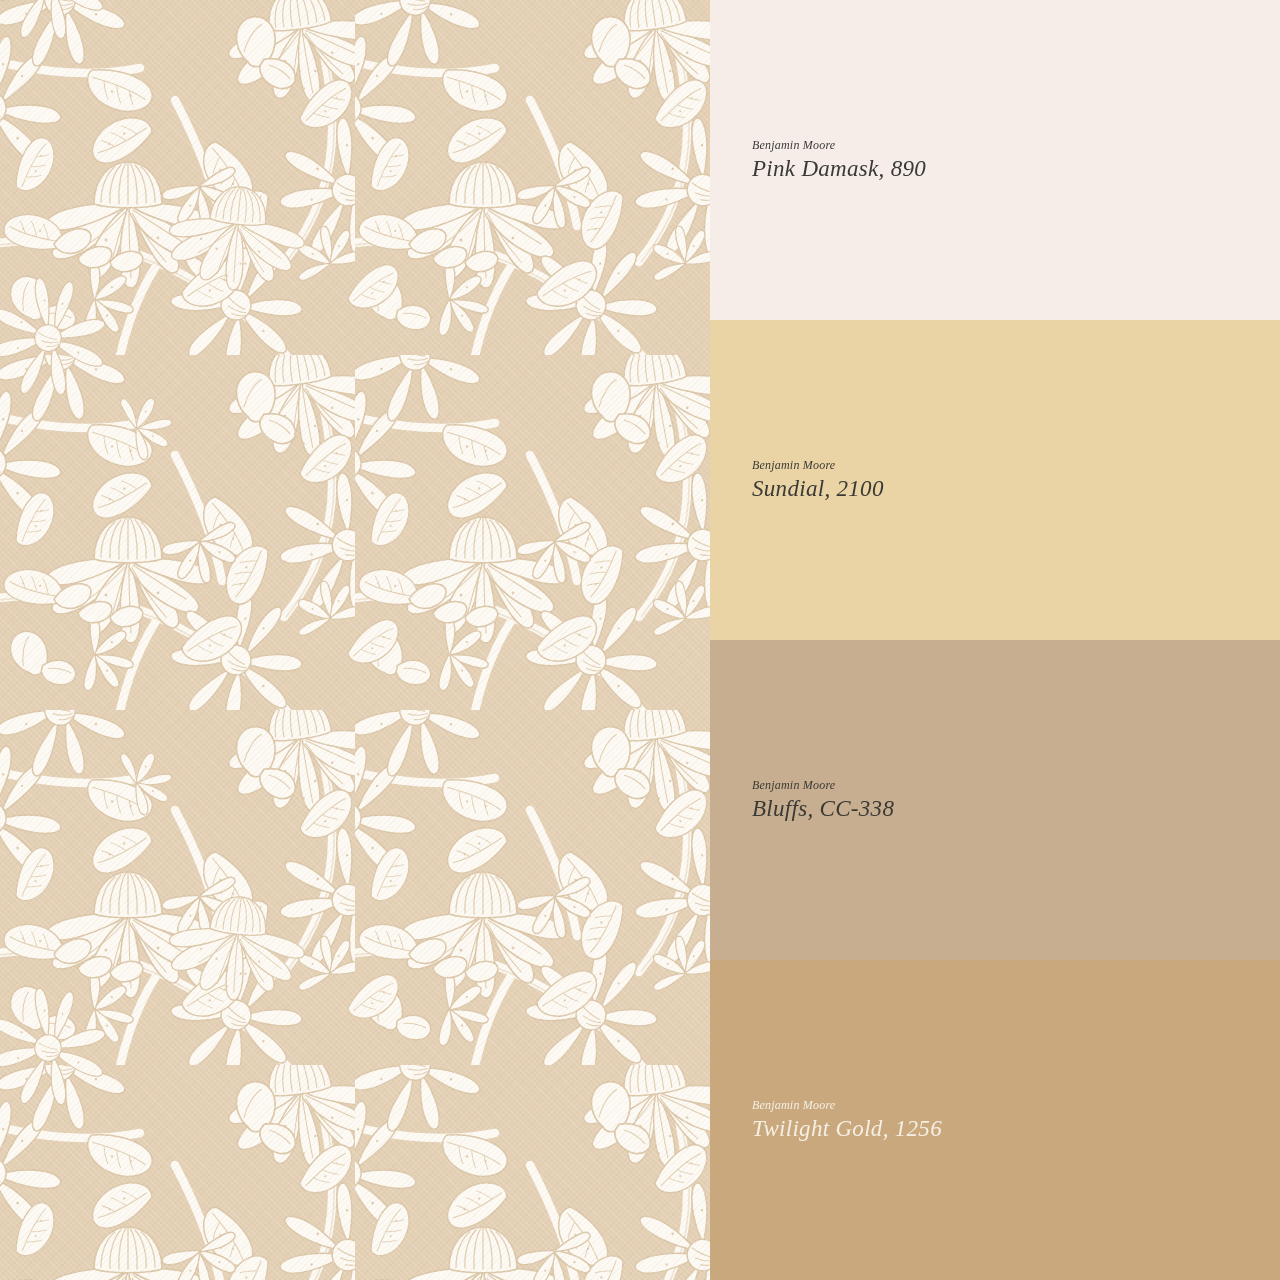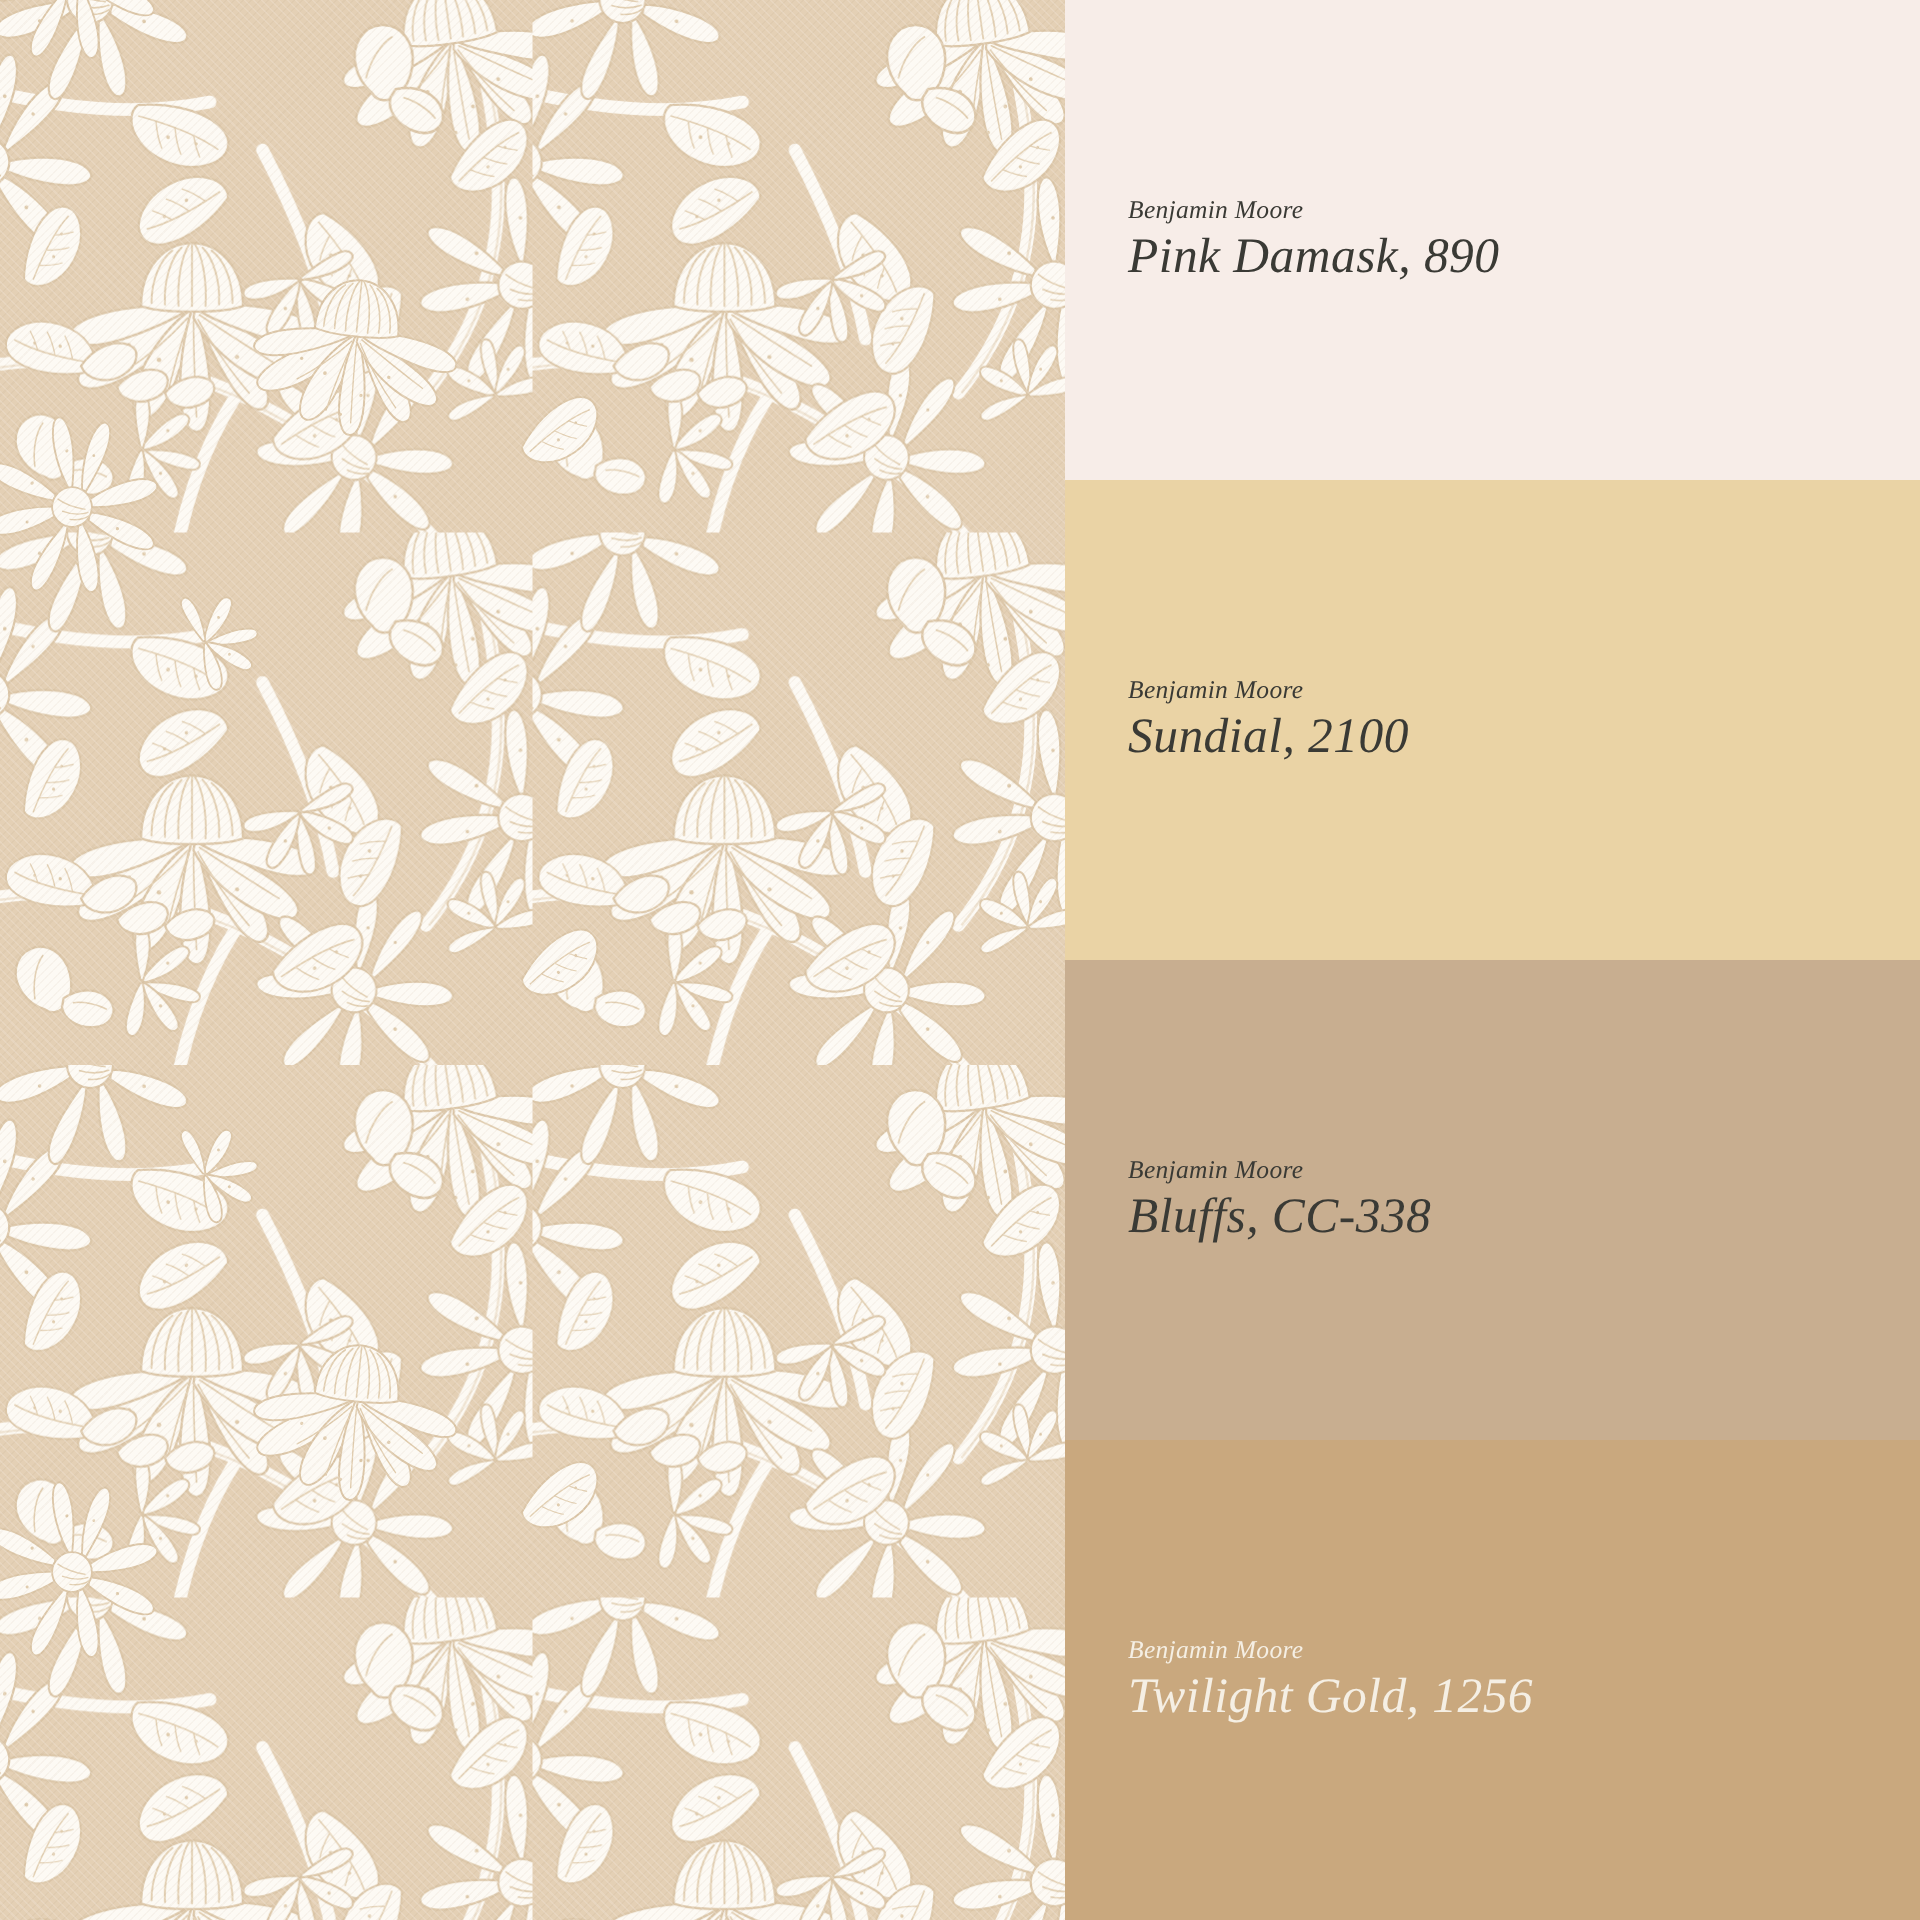--- a/index.html
+++ b/index.html
@@ -59,29 +59,29 @@
     position: relative;
     width: 100%;
     box-sizing: border-box;
     display: flex;
     flex-direction: column;
     justify-content: center;
     padding-left: 42px;
   }
   .swatch-brand {
     font-style: italic;
-    font-size: 17px;
+    font-size: 12px;
     letter-spacing: 0.2px;
     line-height: 1.25;
     margin-bottom: 2px;
     white-space: nowrap;
   }
   .swatch-name {
     font-style: italic;
-    font-size: 33px;
+    font-size: 23px;
     letter-spacing: 0.3px;
     line-height: 1.2;
     white-space: nowrap;
   }
 </style>
 </head>
 <body>
 
 <div id="board" style="width: 1280px; height: 1280px; background: rgb(255, 255, 255);">
 

